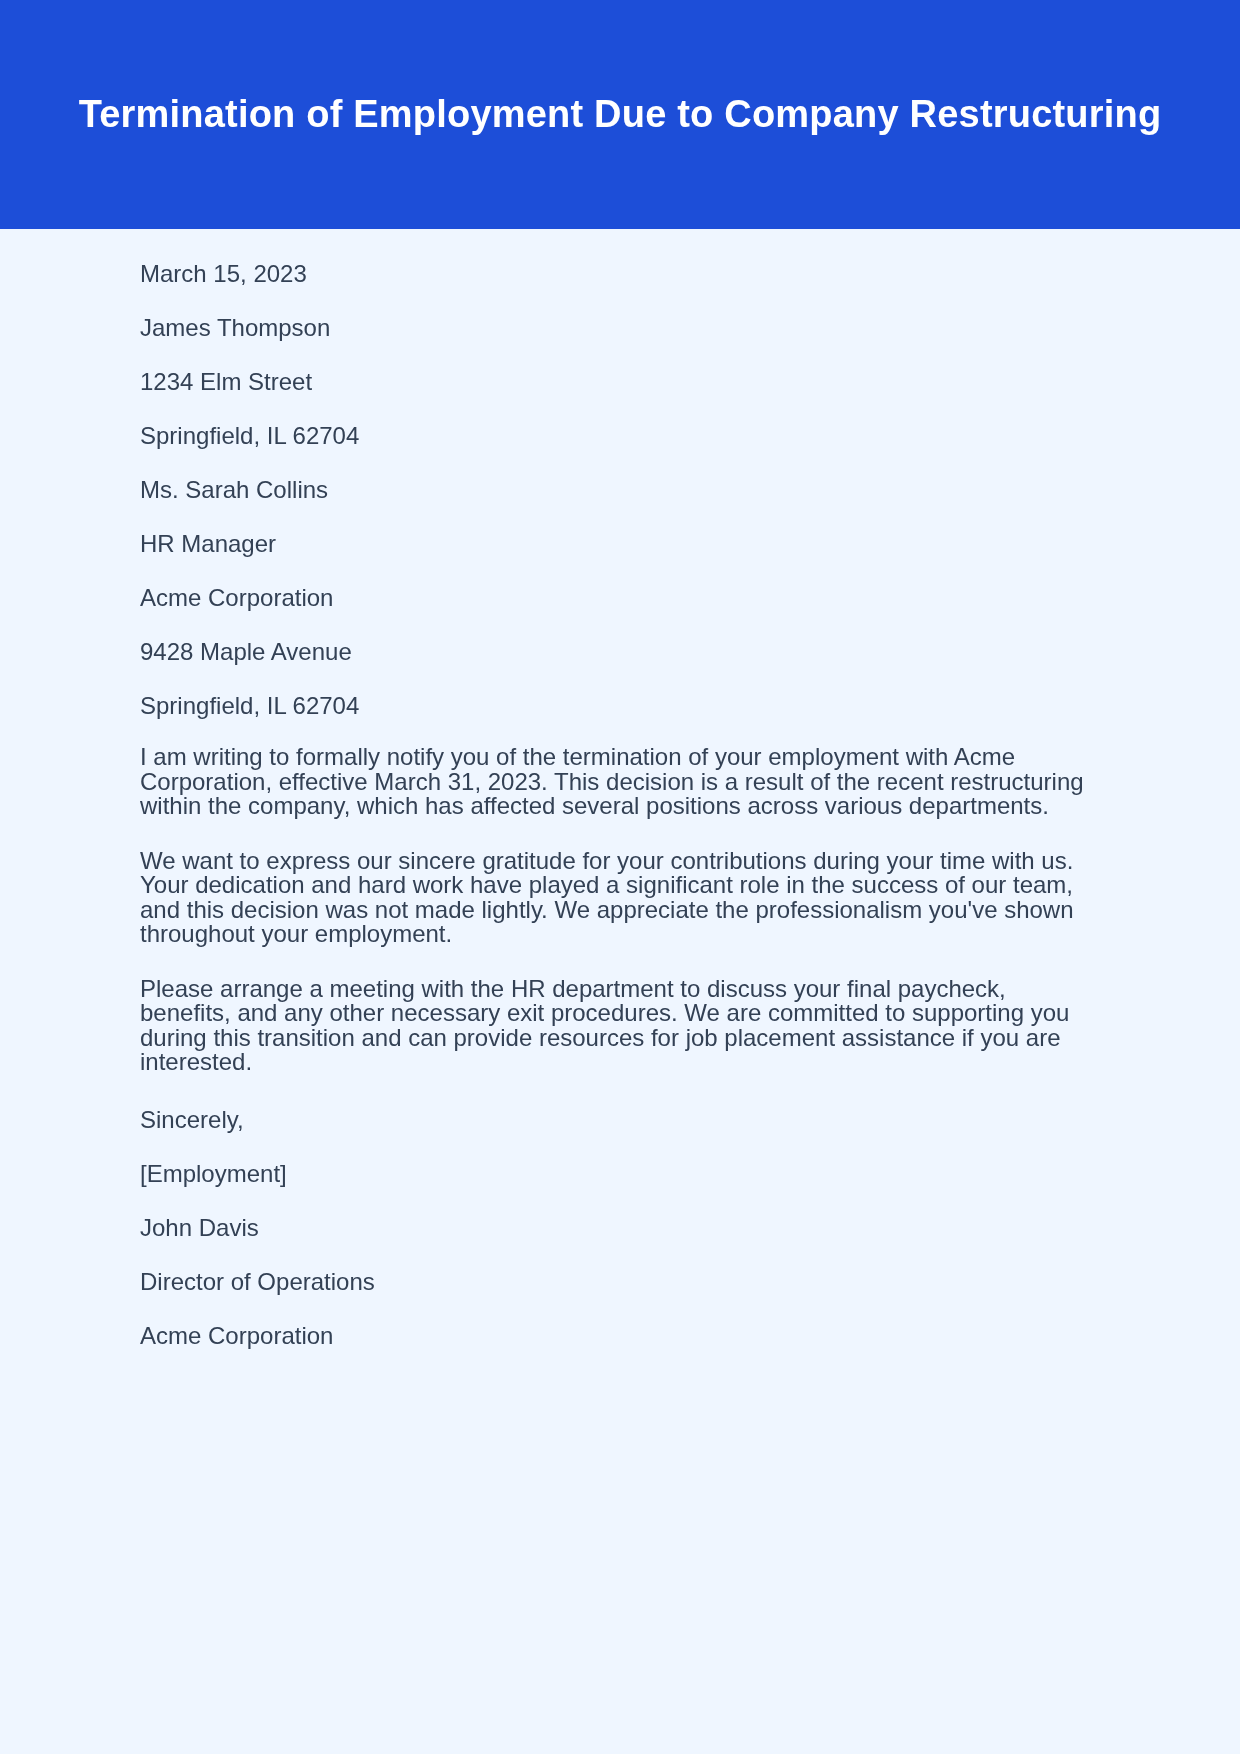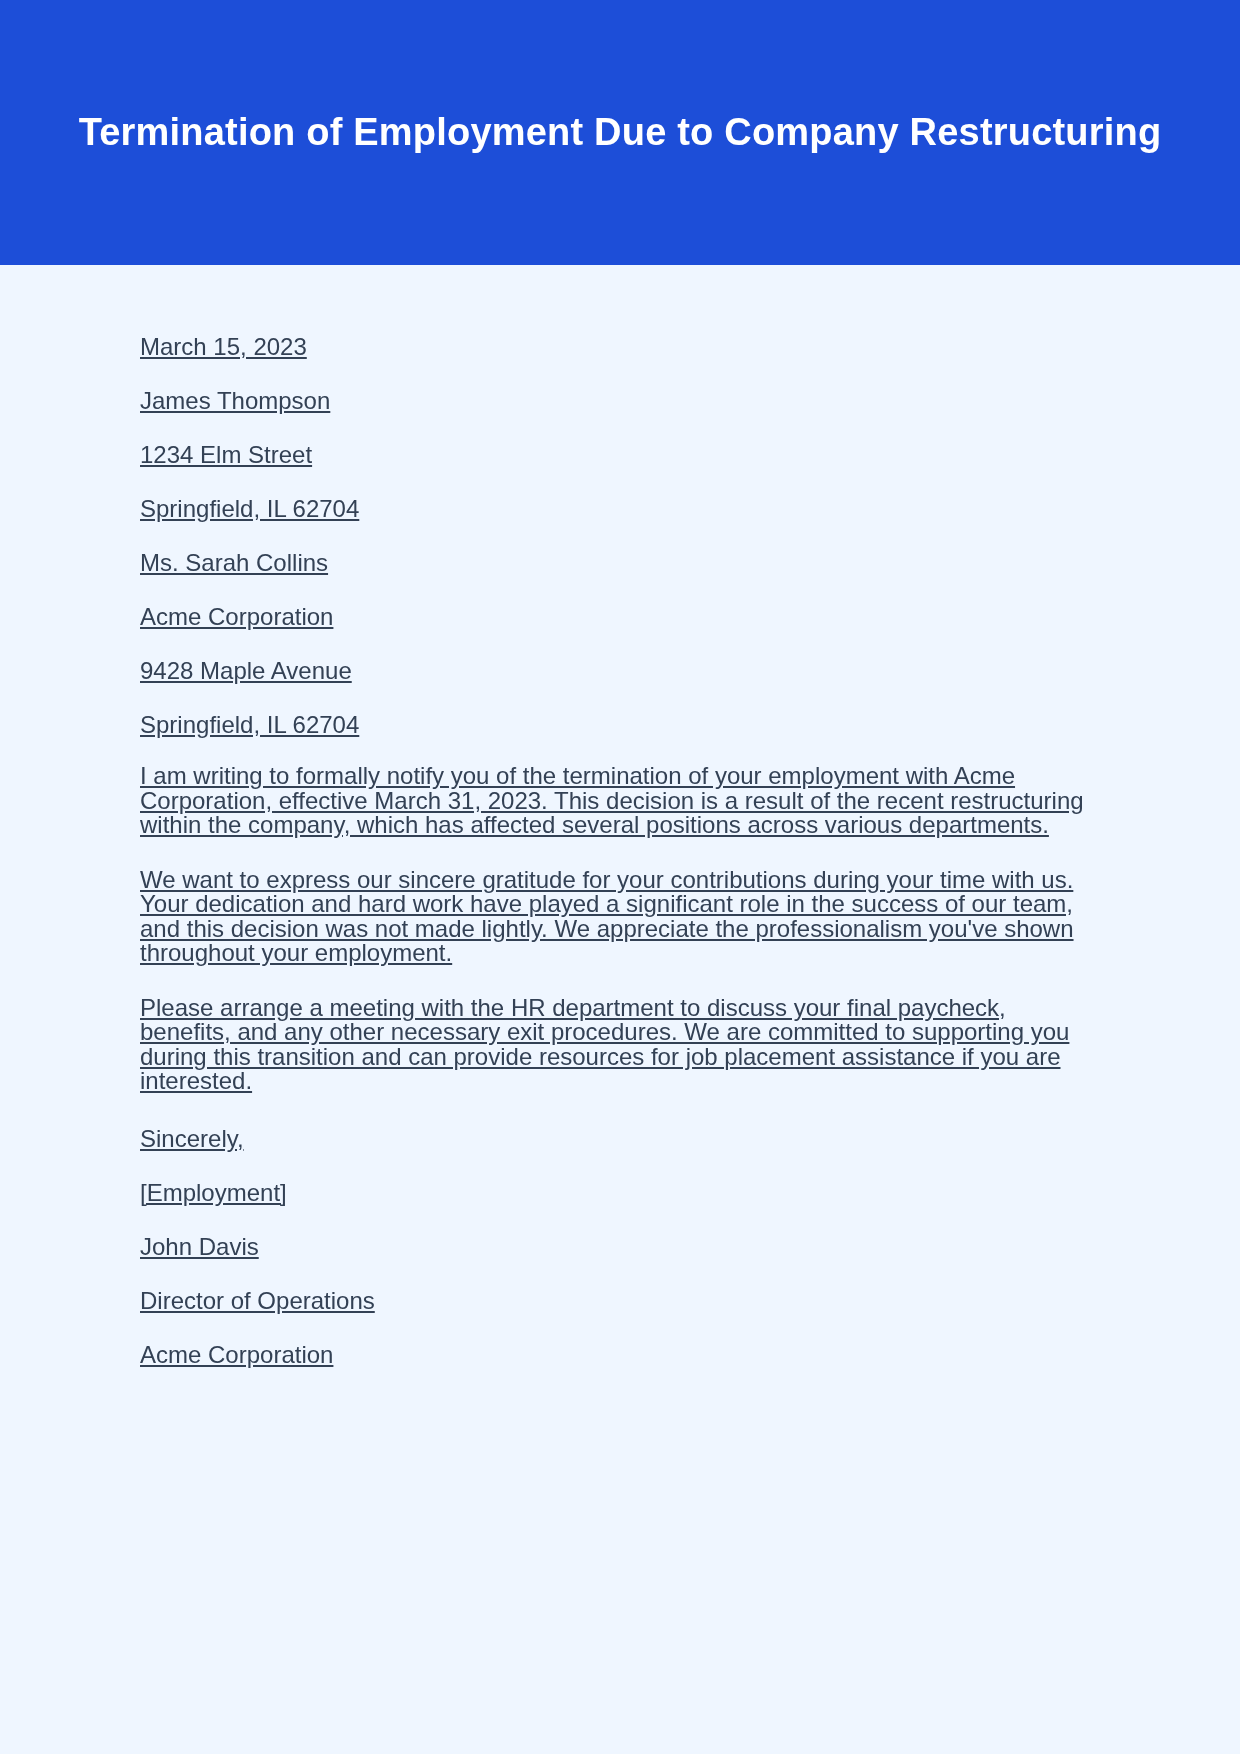--- a/index.html
+++ b/index.html
@@ -8,37 +8,36 @@
   }
   body {
     width: 1240px;
     min-height: 1754px;
     background: #eff6ff;
     font-family: "Liberation Sans", sans-serif;
     color: #334155;
   }
   .header {
     background: #1d4ed8;
-    height: 265px;
+    height: 229px;
     display: flex;
     align-items: center;
     justify-content: center;
   }
   .header h1 {
     margin: 0;
     padding: 0 40px;
     color: #ffffff;
     font-size: 38px;
     font-weight: bold;
     text-align: center;
     letter-spacing: 0.2px;
   }
   .content {
-    padding: 67px 140px 60px 140px;
-    text-decoration: underline;
+    padding: 30px 140px 60px 140px;
   }
   p.line {
     font-size: 24px;
     line-height: 29px;
     margin: 0 0 25px 0;
   }
   p.para {
     font-size: 24px;
     line-height: 24.5px;
     margin: 0 0 30px 0;
@@ -52,20 +51,21 @@
 </div>
 
 <div class="content">
   <p class="line">March 15, 2023</p>
 
   <p class="line">James Thompson</p>
   <p class="line">1234 Elm Street</p>
   <p class="line">Springfield, IL 62704</p>
 
   <p class="line">Ms. Sarah Collins</p>
+  <p class="line">HR Manager</p>
   <p class="line">Acme Corporation</p>
   <p class="line">9428 Maple Avenue</p>
   <p class="line">Springfield, IL 62704</p>
 
 
   <p class="para">I am writing to formally notify you of the termination of your employment with Acme Corporation, effective March 31, 2023. This decision is a result of the recent restructuring within the company, which has affected several positions across various departments.</p>
   <p class="para">We want to express our sincere gratitude for your contributions during your time with us. Your dedication and hard work have played a significant role in the success of our team, and this decision was not made lightly. We appreciate the professionalism you've shown throughout your employment.</p>
   <p class="para">Please arrange a meeting with the HR department to discuss your final paycheck, benefits, and any other necessary exit procedures. We are committed to supporting you during this transition and can provide resources for job placement assistance if you are interested.</p>
 
   <p class="line">Sincerely,</p>

